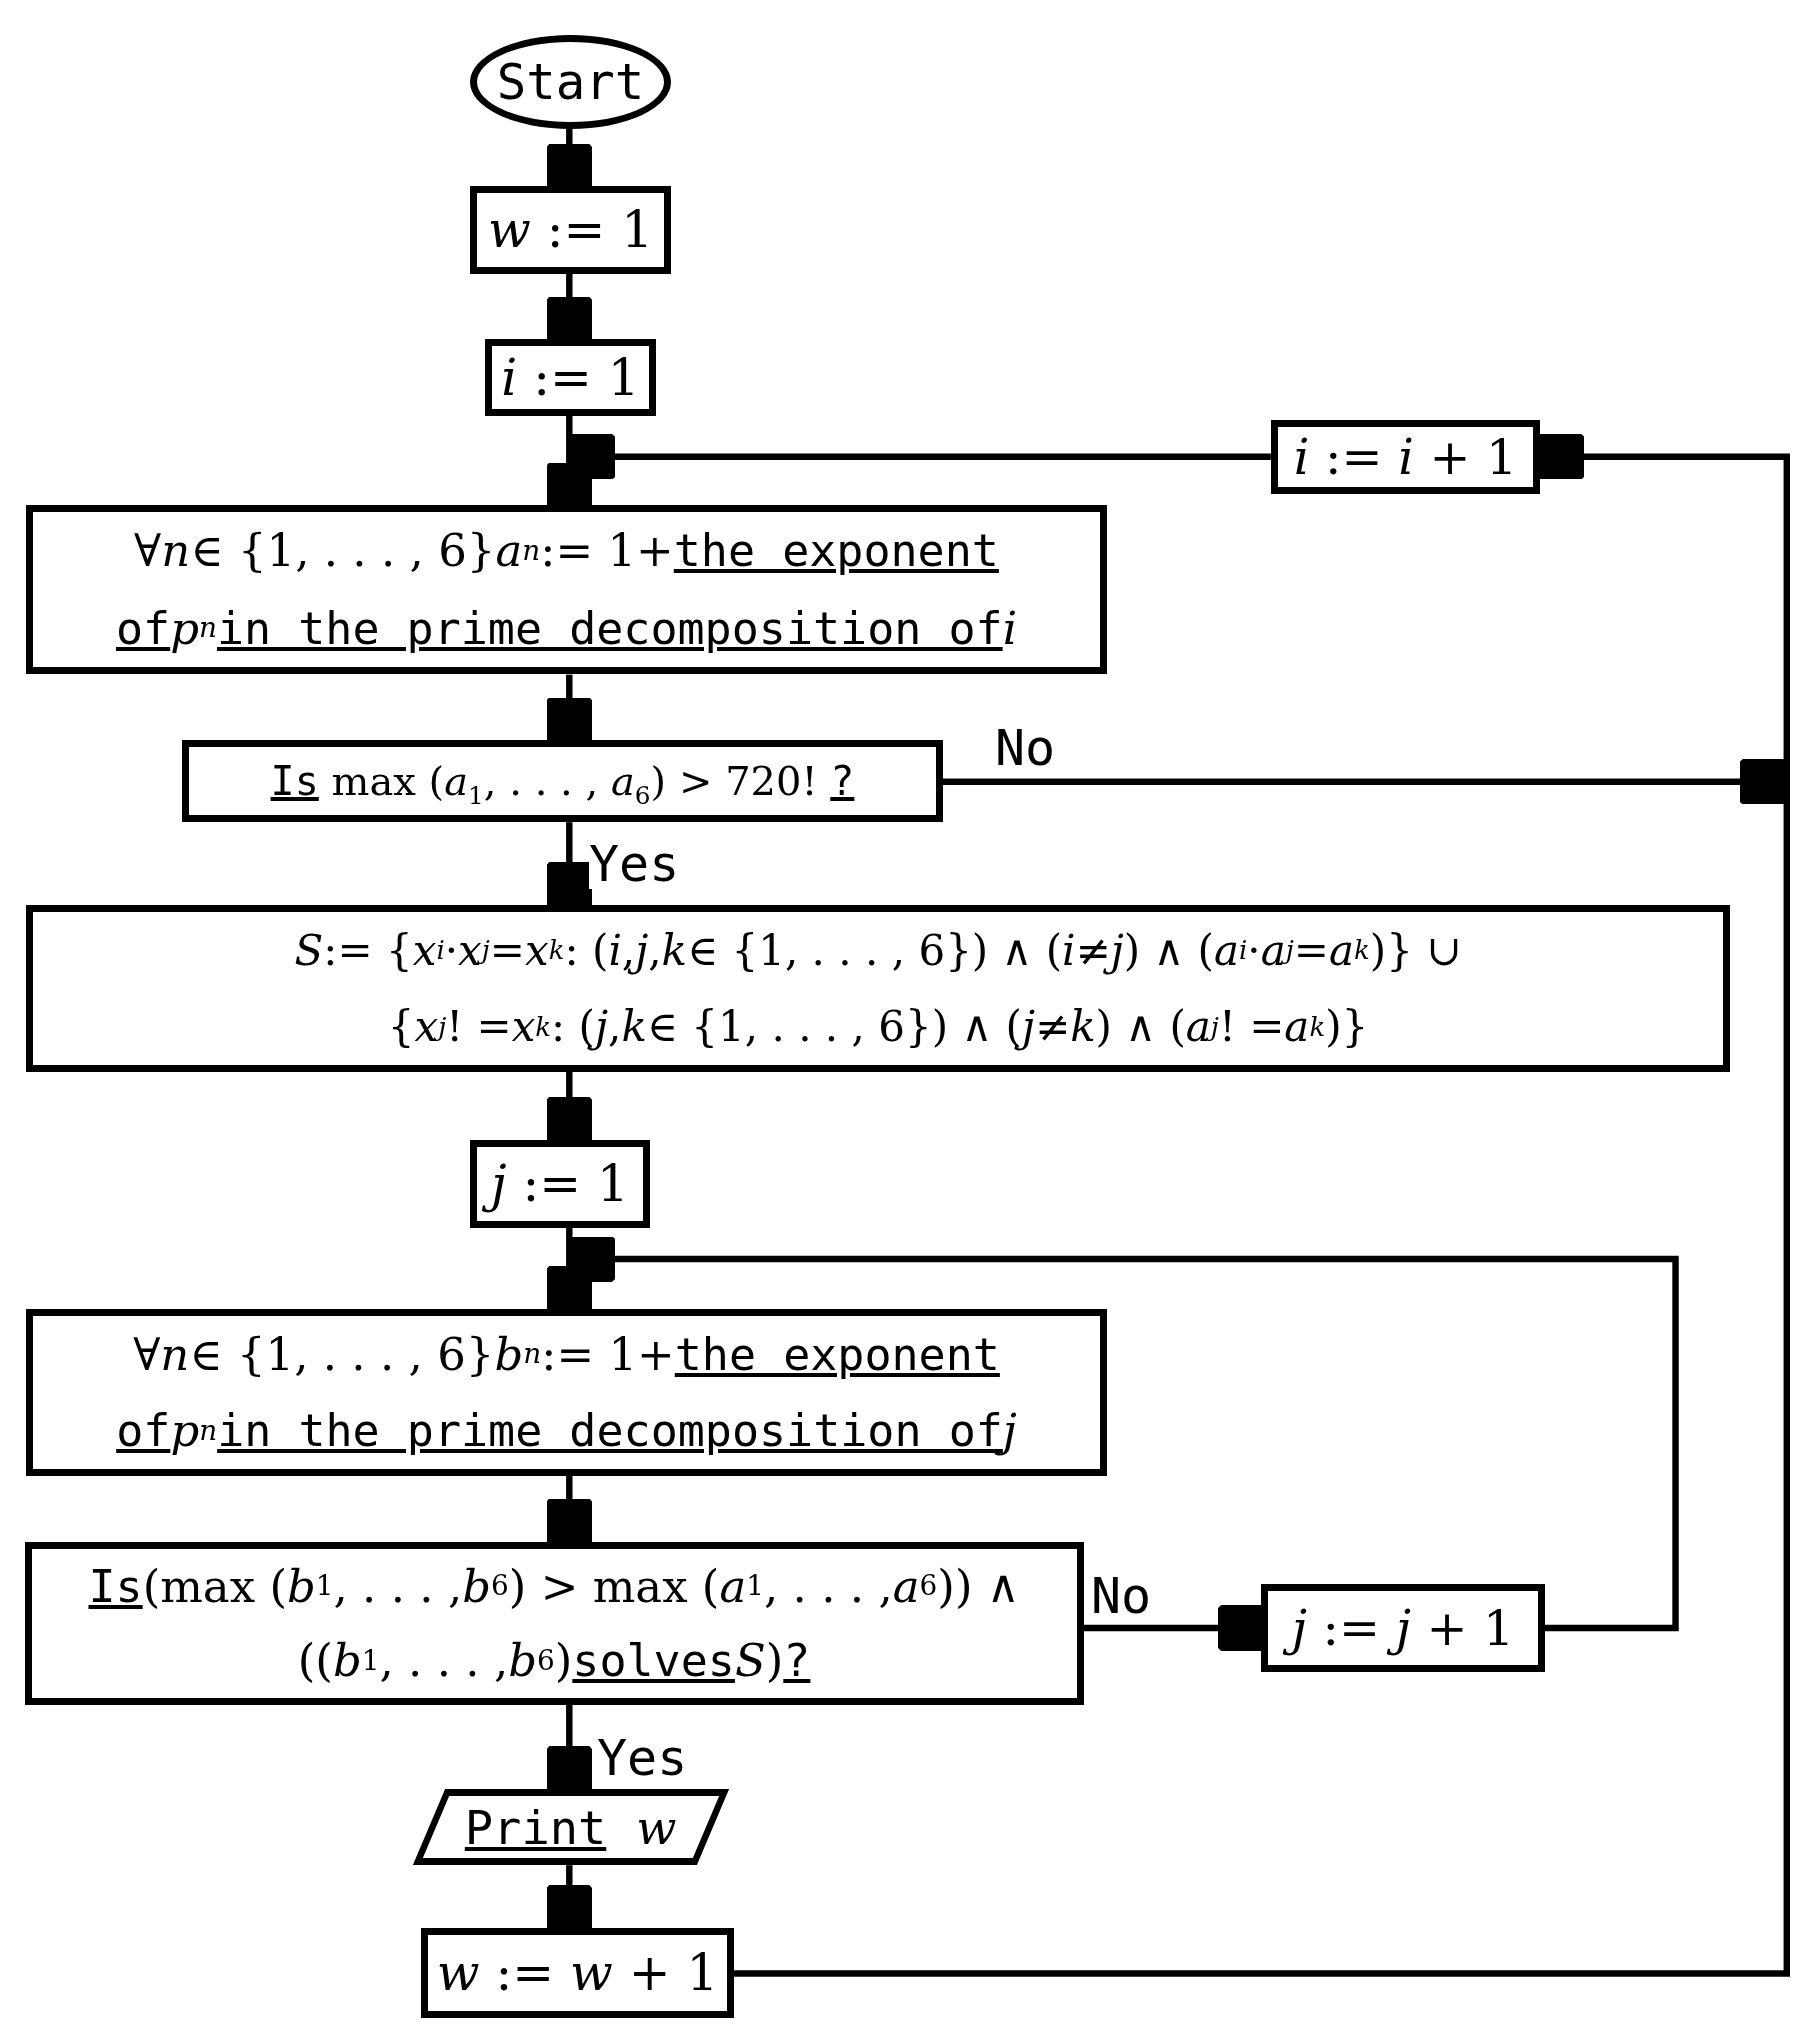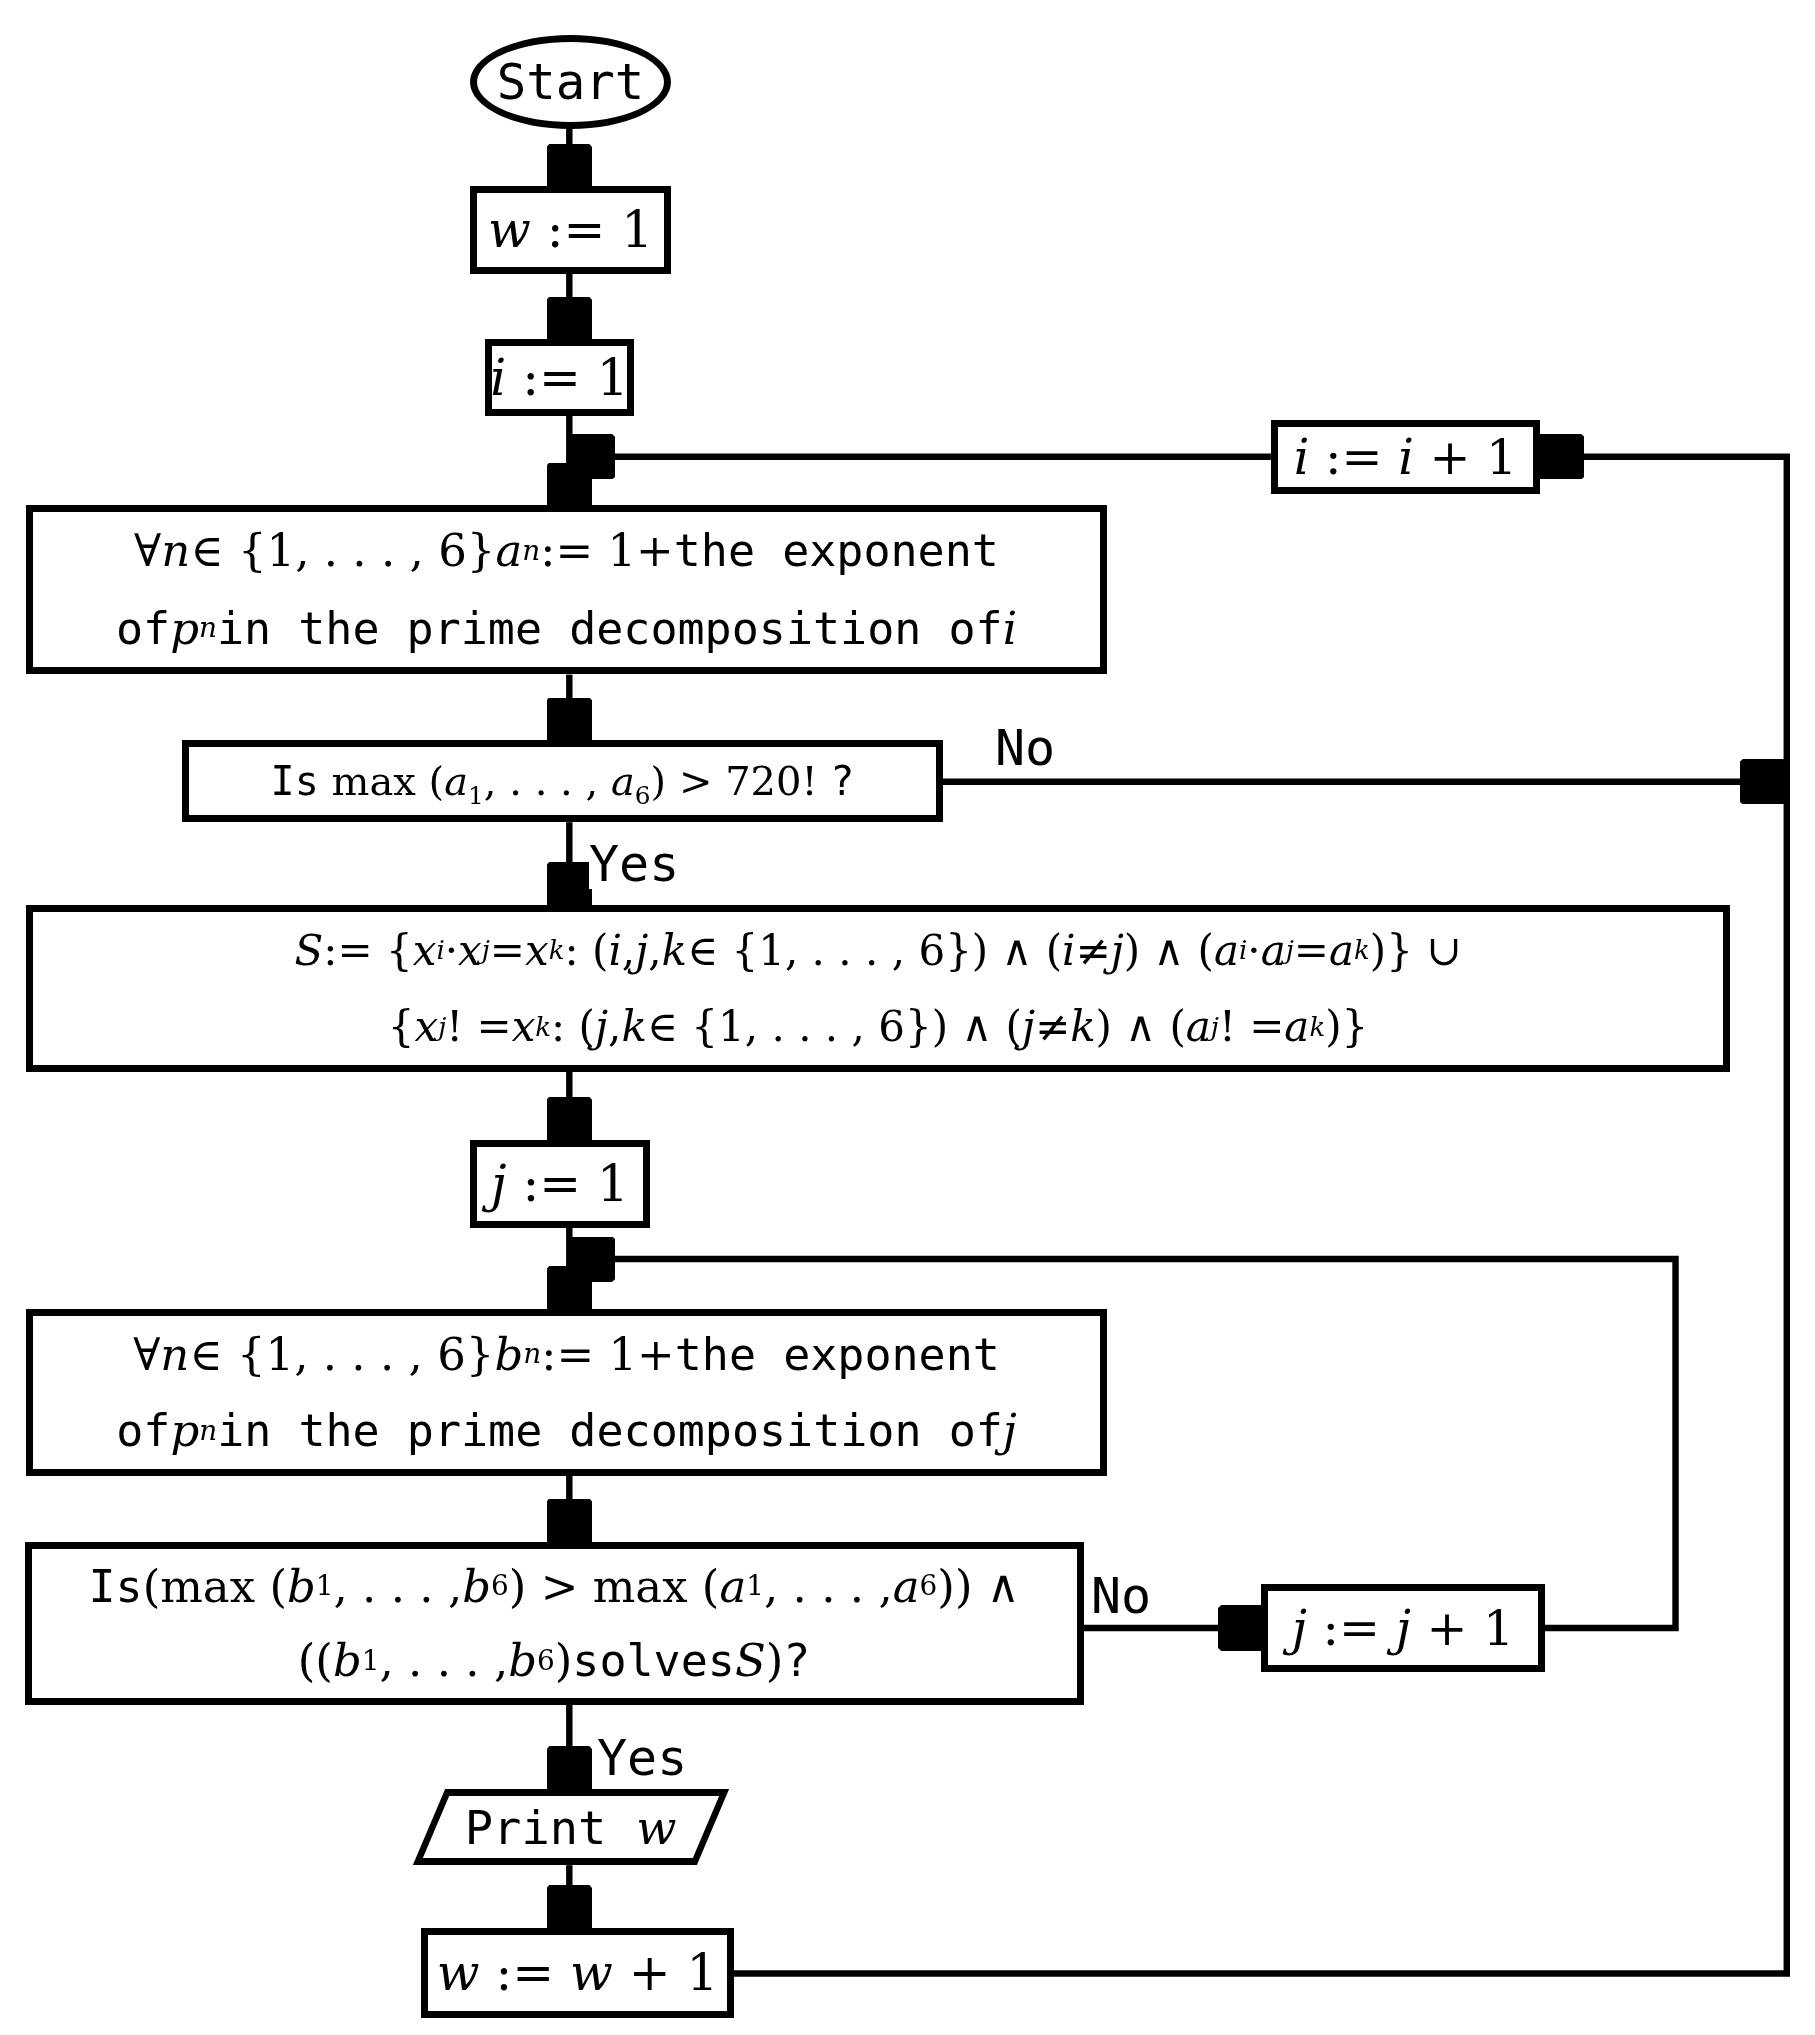--- a/index.html
+++ b/index.html
@@ -22,37 +22,37 @@
     display: flex;
     flex-direction: column;
     align-items: center;
     justify-content: center;
     text-align: center;
     white-space: nowrap;
   }
   .terminal { border-radius: 50%; font-family: "DejaVu Sans Mono", "Liberation Mono", monospace; font-size: 49px; }
   .small { font-size: 50px; }
   .line { display: flex; align-items: center; justify-content: center; }
-  .tt { font-family: "DejaVu Sans Mono", "Liberation Mono", monospace; }
+  .tt { font-family: "DejaVu Sans Mono", "Liberation Mono", monospace; text-decoration: underline; }
   .cal { font-family: "DejaVu Serif", serif; font-style: italic; }
   i { font-family: "DejaVu Serif", serif; font-style: italic; }
   sub { font-size: 0.62em; line-height: 0; }
 
   .edge-label {
     position: absolute;
     font-family: "DejaVu Sans Mono", "Liberation Mono", monospace;
     font-size: 50px;
     line-height: 1;
     background: #ffffff;
   }
 
   
   #n-start   { left: 470px;  top: 35px;   width: 201px;  height: 94px; }
   #n-setw    { left: 470px;  top: 186px;  width: 201px;  height: 88px; }
-  #n-seti    { left: 485px;  top: 339px;  width: 149px;  height: 77px; }
+  #n-seti    { left: 485px;  top: 339px;  width: 171px;  height: 77px; }
   #n-inci    { left: 1271px; top: 420px;  width: 269px;  height: 74px; font-size: 49px; text-align: right; }
   #n-computea{ left: 26px;   top: 505px;  width: 1081px; height: 169px; font-size: 45px; }
   #n-computea .line { height: 83px; }
   #n-testa   { left: 182px;  top: 740px; width: 761px; height: 82px; font-size: 40px; }
   #n-builds  { left: 26px;   top: 905px; width: 1704px; height: 167px; font-size: 42px; }
   #n-builds .line { height: 81px; }
   #n-setj    { left: 470px;  top: 1140px; width: 180px;  height: 88px; }
   #n-computeb{ left: 26px;   top: 1309px; width: 1081px; height: 167px; font-size: 45px; }
   #n-computeb .line { height: 81px; }
   #n-testb   { left: 24.6px;   top: 1542px; width: 1059px; height: 163px; font-size: 45px; }

